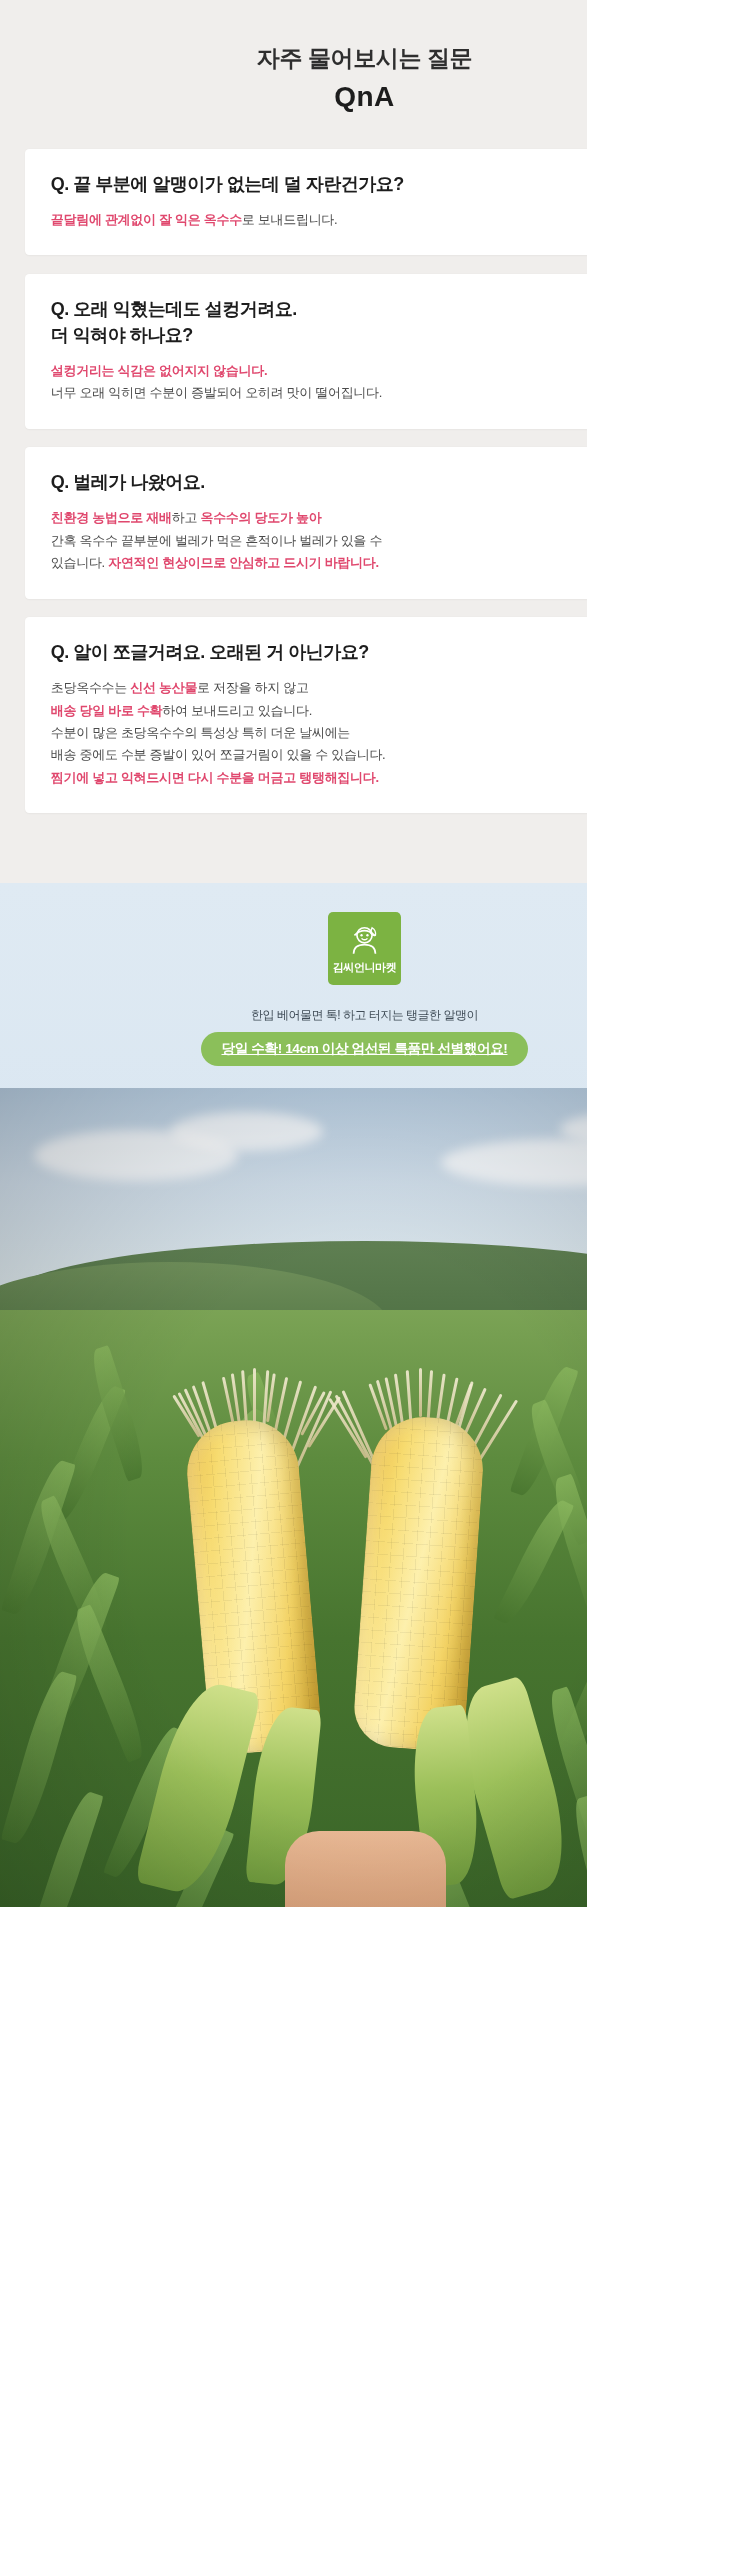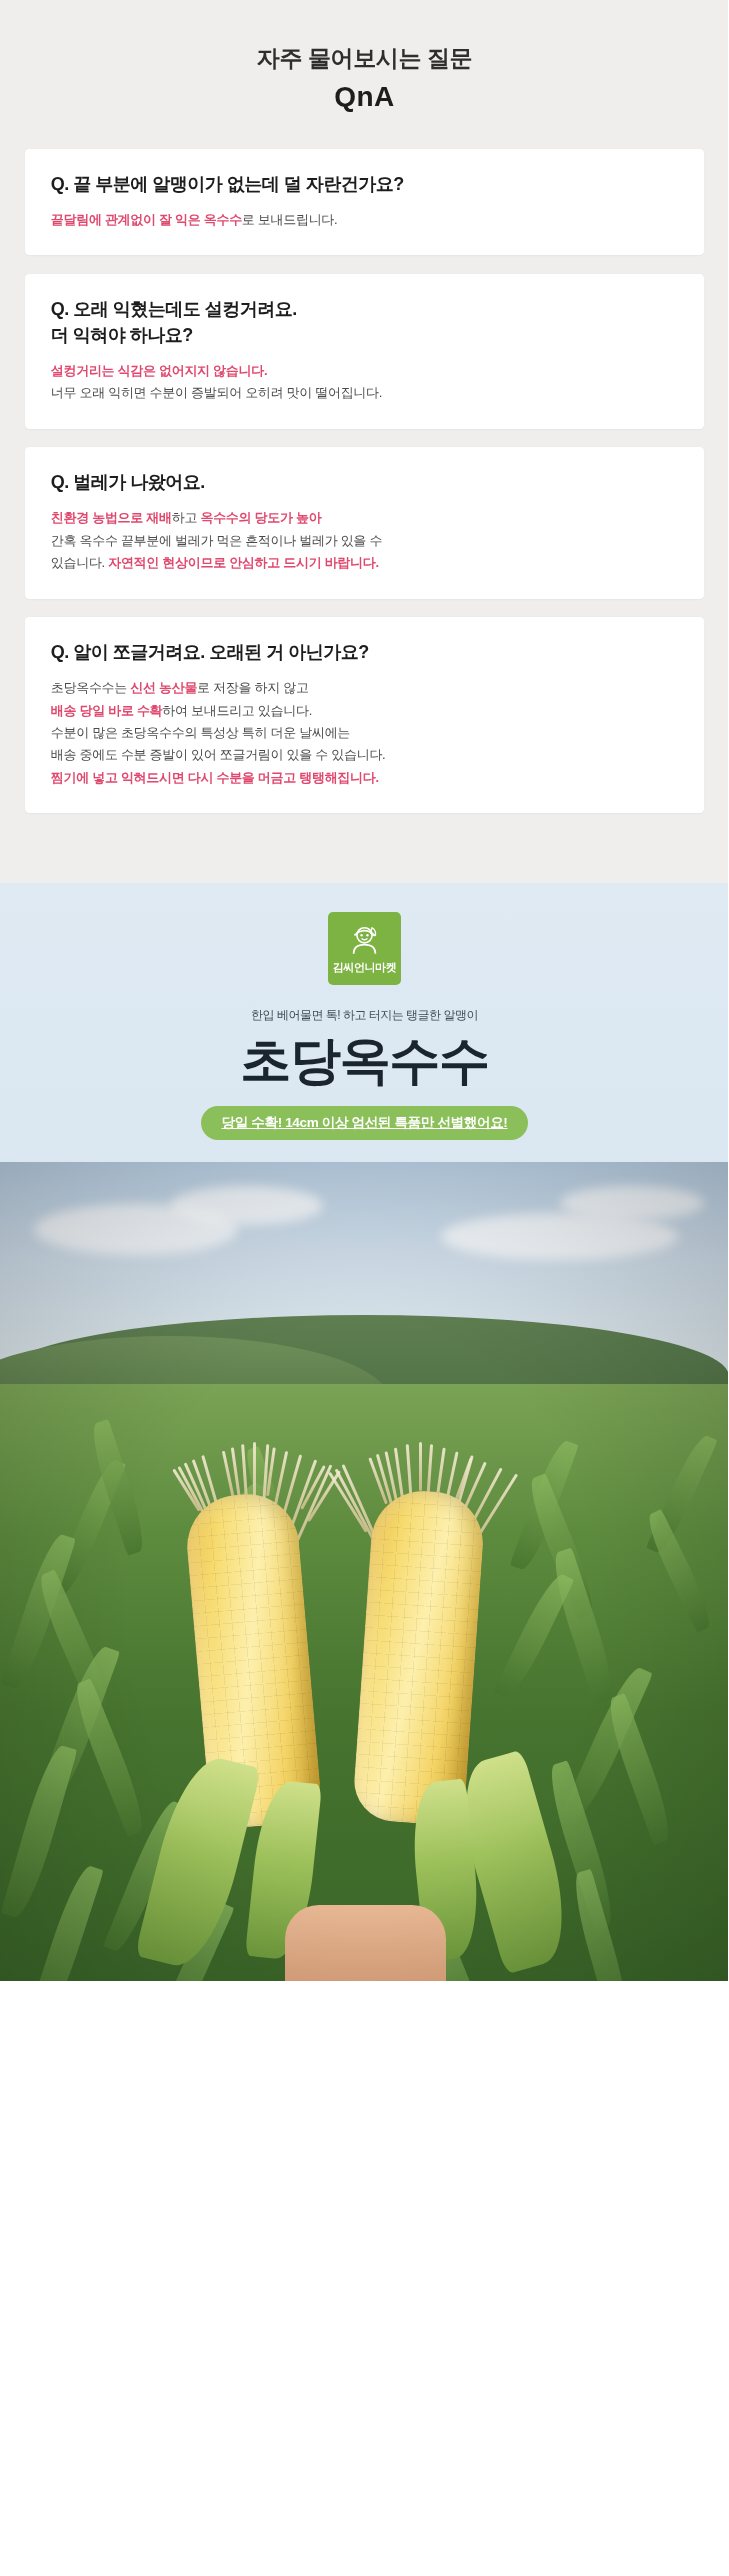--- a/index.html
+++ b/index.html
@@ -2,21 +2,21 @@
 <html lang="ko" style="font-size:13.6px"><head>
 <meta charset="utf-8">
 <style>
   * { box-sizing: border-box; margin: 0; padding: 0; }
   html, body {
     width: 729px;
     background: #ffffff;
     font-family: "Liberation Sans", "DejaVu Sans", sans-serif;
   }
   .page {
-    width: 728px;
+    width: 587px;
     height: 2576px;
     position: relative;
     overflow: hidden;
   }
 
   
   .qna-section {
     background: #f0eeec;
     padding: 41px 25.4px 51px 25.4px;
     width: 729px;
@@ -267,21 +267,20 @@
         <circle cx="18.5" cy="17" r="1.4" fill="#ffffff"></circle>
         <circle cx="25.5" cy="17" r="1.4" fill="#ffffff"></circle>
         <path d="M19 21 Q22 23.5 25 21" fill="none" stroke="#ffffff" stroke-width="1.6" stroke-linecap="round"></path>
         <path d="M9 39 Q9 28 22 28 Q35 28 35 39" fill="none" stroke="#ffffff" stroke-width="2"></path>
         <path d="M31 8 q5 3 4 9 q-4 1 -6 -3 z" fill="none" stroke="#ffffff" stroke-width="1.6"></path>
       </svg>
       <span class="brand-text">김씨언니마켓</span>
     </div>
 
     <div class="hero-tagline">한입 베어물면 톡! 하고 터지는 탱글한 알맹이</div>
-    <div class="hero-title">초당옥수수</div>
     <div class="hero-badge">당일 수확! 14cm 이상 엄선된 특품만 선별했어요!</div>
 
     
     <div class="photo">
       <div class="sky"></div>
       <div class="cloud c1"></div>
       <div class="cloud c2"></div>
       <div class="cloud c3"></div>
       <div class="cloud c4"></div>
       <div class="hills"></div>

